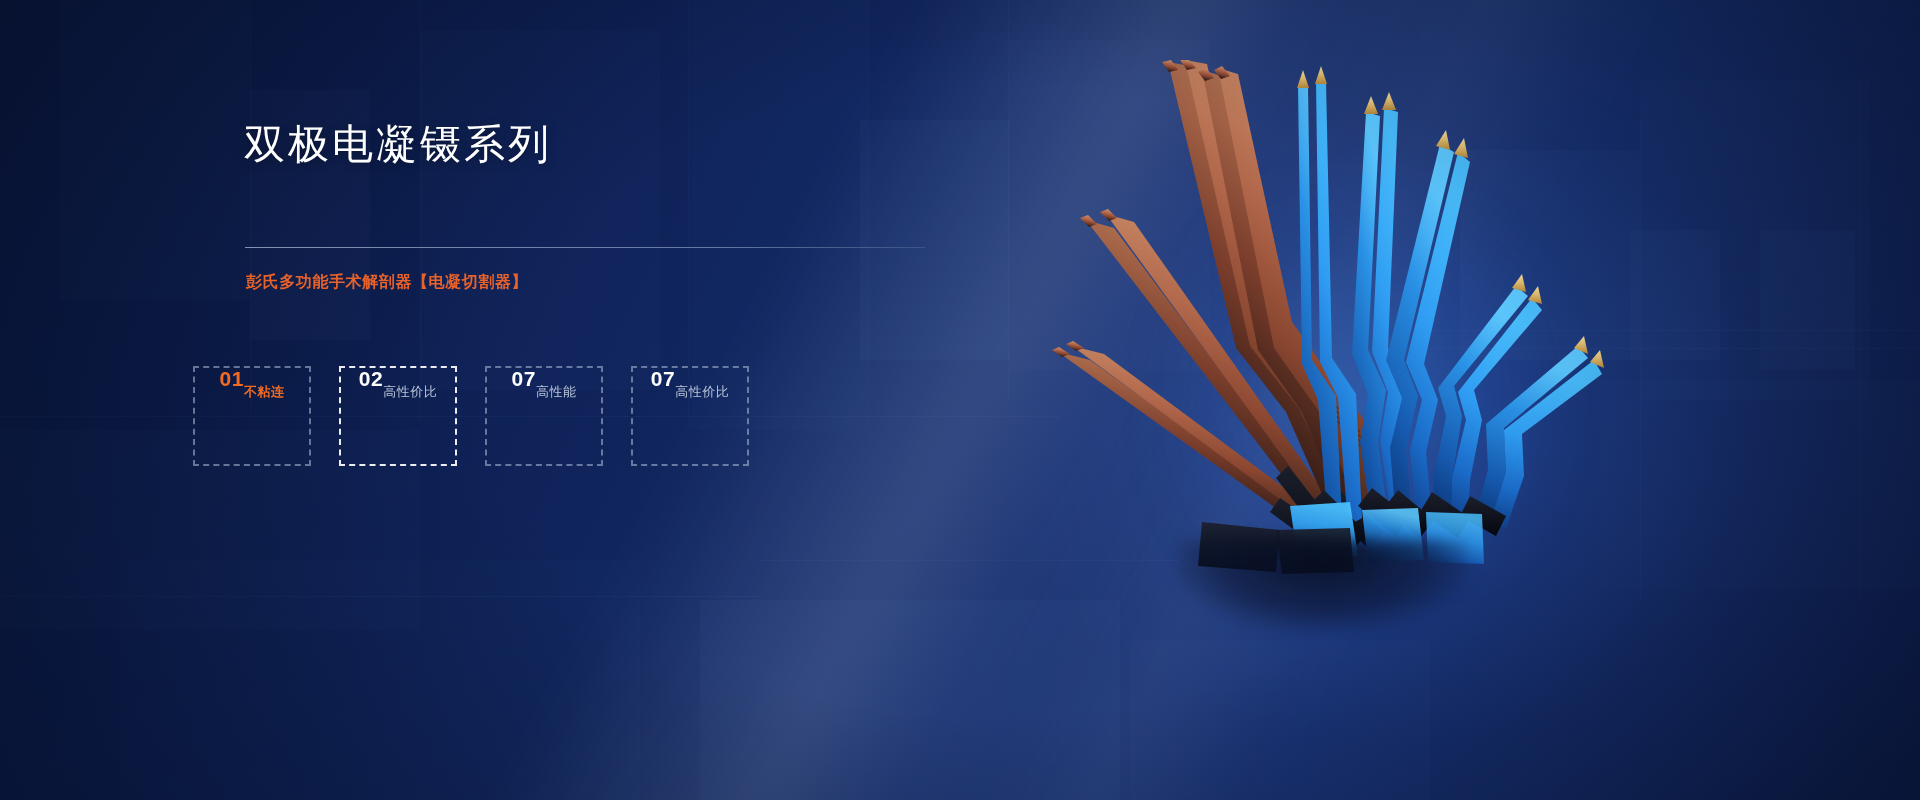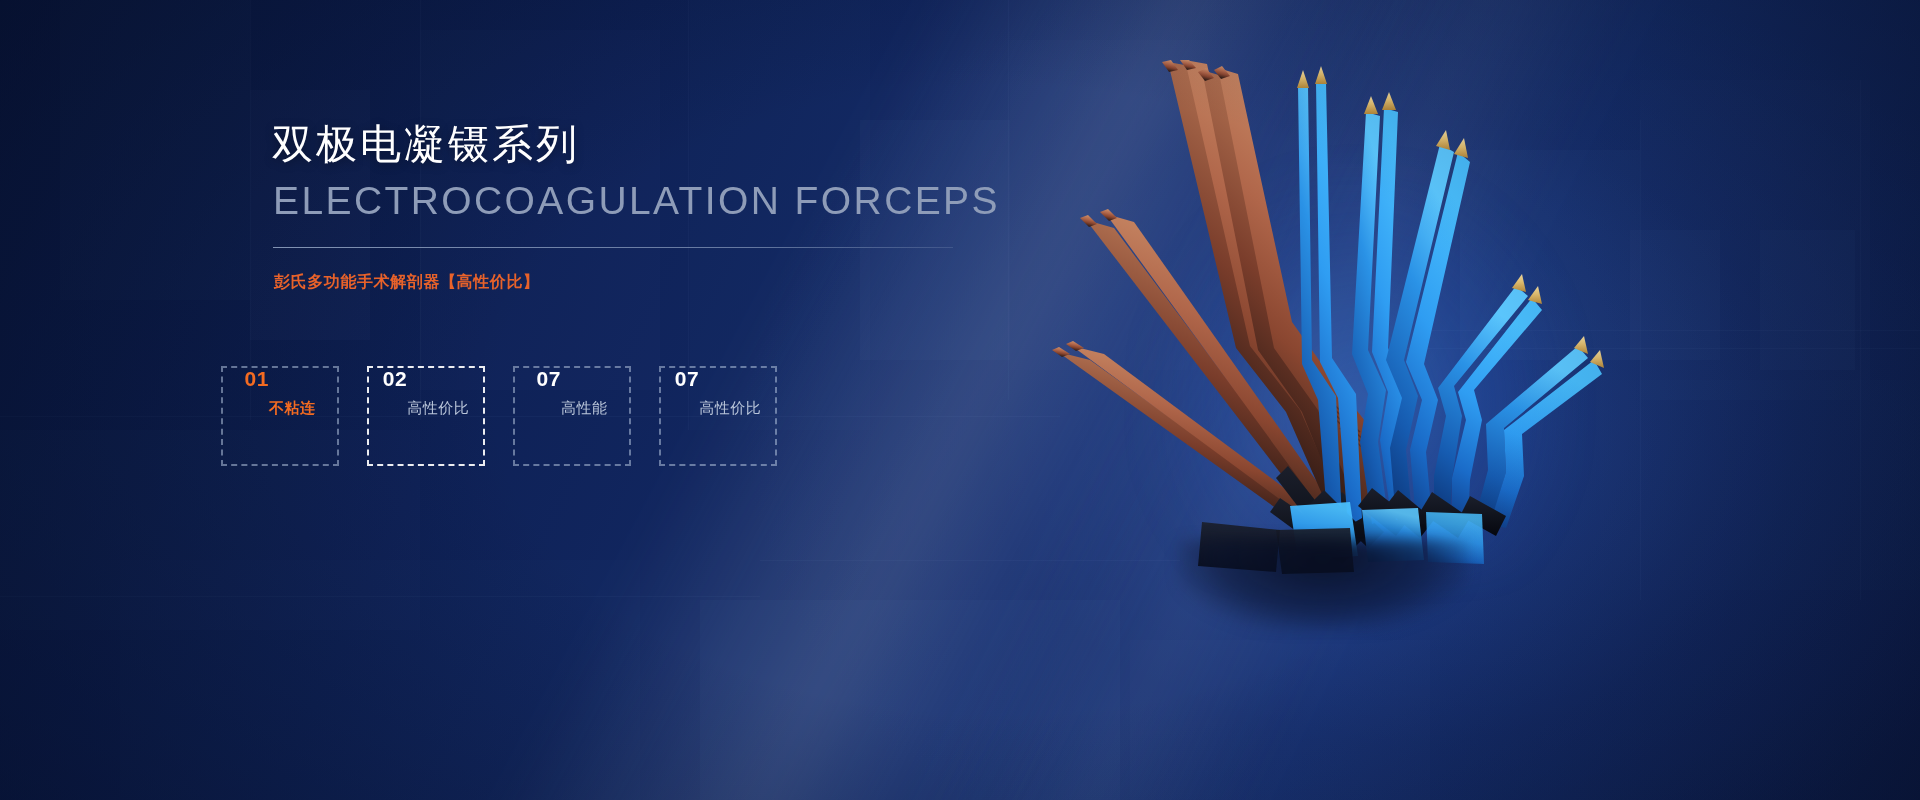--- a/index.html
+++ b/index.html
@@ -28,37 +28,37 @@
     background:linear-gradient(90deg,rgba(255,255,255,0) 0%,rgba(190,215,255,0.10) 28%,rgba(215,232,255,0.16) 50%,rgba(190,215,255,0.09) 70%,rgba(255,255,255,0) 100%);
     filter:blur(16px);}
   .beam2{position:absolute;top:-200px;left:1430px;width:300px;height:1200px;
     transform:rotate(26deg);transform-origin:top center;pointer-events:none;
     background:linear-gradient(90deg,rgba(255,255,255,0) 0%,rgba(200,220,255,0.09) 50%,rgba(255,255,255,0) 100%);
     filter:blur(22px);}
   .vignette{position:absolute;inset:0;pointer-events:none;
     background:radial-gradient(ellipse 1250px 780px at 52% 50%, rgba(0,0,0,0) 40%, rgba(3,10,32,0.55) 100%);}
 
   
-  .content{position:absolute;left:272px;top:0;width:720px;height:582px;}
+  .content{position:absolute;left:244px;top:0;width:720px;height:582px;}
   .title{position:absolute;top:124px;left:0;color:#ffffff;font-size:41px;
     letter-spacing:3px;font-weight:400;line-height:1;white-space:nowrap;
     text-shadow:0 2px 10px rgba(0,0,0,.35);}
   .subtitle{position:absolute;top:181px;left:1px;color:#8e9cb8;font-size:39px;
     font-weight:300;letter-spacing:2.4px;line-height:1;white-space:nowrap;}
   .divider{position:absolute;top:247px;left:1px;width:680px;height:1px;
     background:linear-gradient(90deg,rgba(168,186,214,.75) 0%,rgba(168,186,214,.55) 70%,rgba(168,186,214,.18) 100%);}
   .tagline{position:absolute;top:274px;left:2px;color:#e8622a;font-size:16px;
     font-weight:700;letter-spacing:.6px;line-height:1;white-space:nowrap;}
 
   
   .features{position:absolute;top:366px;left:-51px;display:flex;gap:28px;}
   .fbox{width:118px;height:100px;display:flex;flex-direction:row;
     align-items:flex-start;justify-content:center;box-sizing:border-box;}
   .fbox .num{font-size:21px;font-weight:700;line-height:1;letter-spacing:.5px;}
-  .fbox .lab{font-size:15px;line-height:1;margin-top:32px;letter-spacing:.5px;}
+  .fbox .lab{font-size:13px;line-height:1;margin-top:17px;letter-spacing:.5px;}
   .fbox.dim{border:2px dashed rgba(175,192,218,0.55);}
   .fbox.bright{border:2px dashed rgba(255,255,255,0.92);}
   .fbox.accent .num{color:#f36b21;}
   .fbox.accent .lab{color:#f36b21;font-weight:700;}
   .fbox.plain .num{color:#ffffff;}
   .fbox.plain .lab{color:#b9c5d9;}
 
   
   .fan{position:absolute;left:1050px;top:60px;width:560px;height:540px;}
   .fan svg{width:100%;height:100%;display:block;overflow:visible;}
@@ -241,23 +241,22 @@
         <path d="M152,462 L230,470 L226,512 L148,506 Z" fill="url(#gDark)" opacity=".9"></path>
       </g>
     </svg>
   </div>
   <div class="fan-base"></div>
 
   <div class="vignette"></div>
 
   <div class="content">
     <div class="title">双极电凝镊系列</div>
-    <div class="subtitle">ELECTROCOAGULATION FORCEPS</div>
     <div class="divider"></div>
-    <div class="tagline">彭氏多功能手术解剖器【高性价比】</div>
+    <div class="tagline">彭氏多功能手术解剖器【电凝切割器】</div>
 
     <div class="features">
 
       <div class="fbox dim accent">
         <span class="num">01</span>
         <span class="lab">不粘连</span>
       </div>
 
       <div class="fbox bright plain">
         <span class="num">02</span>

